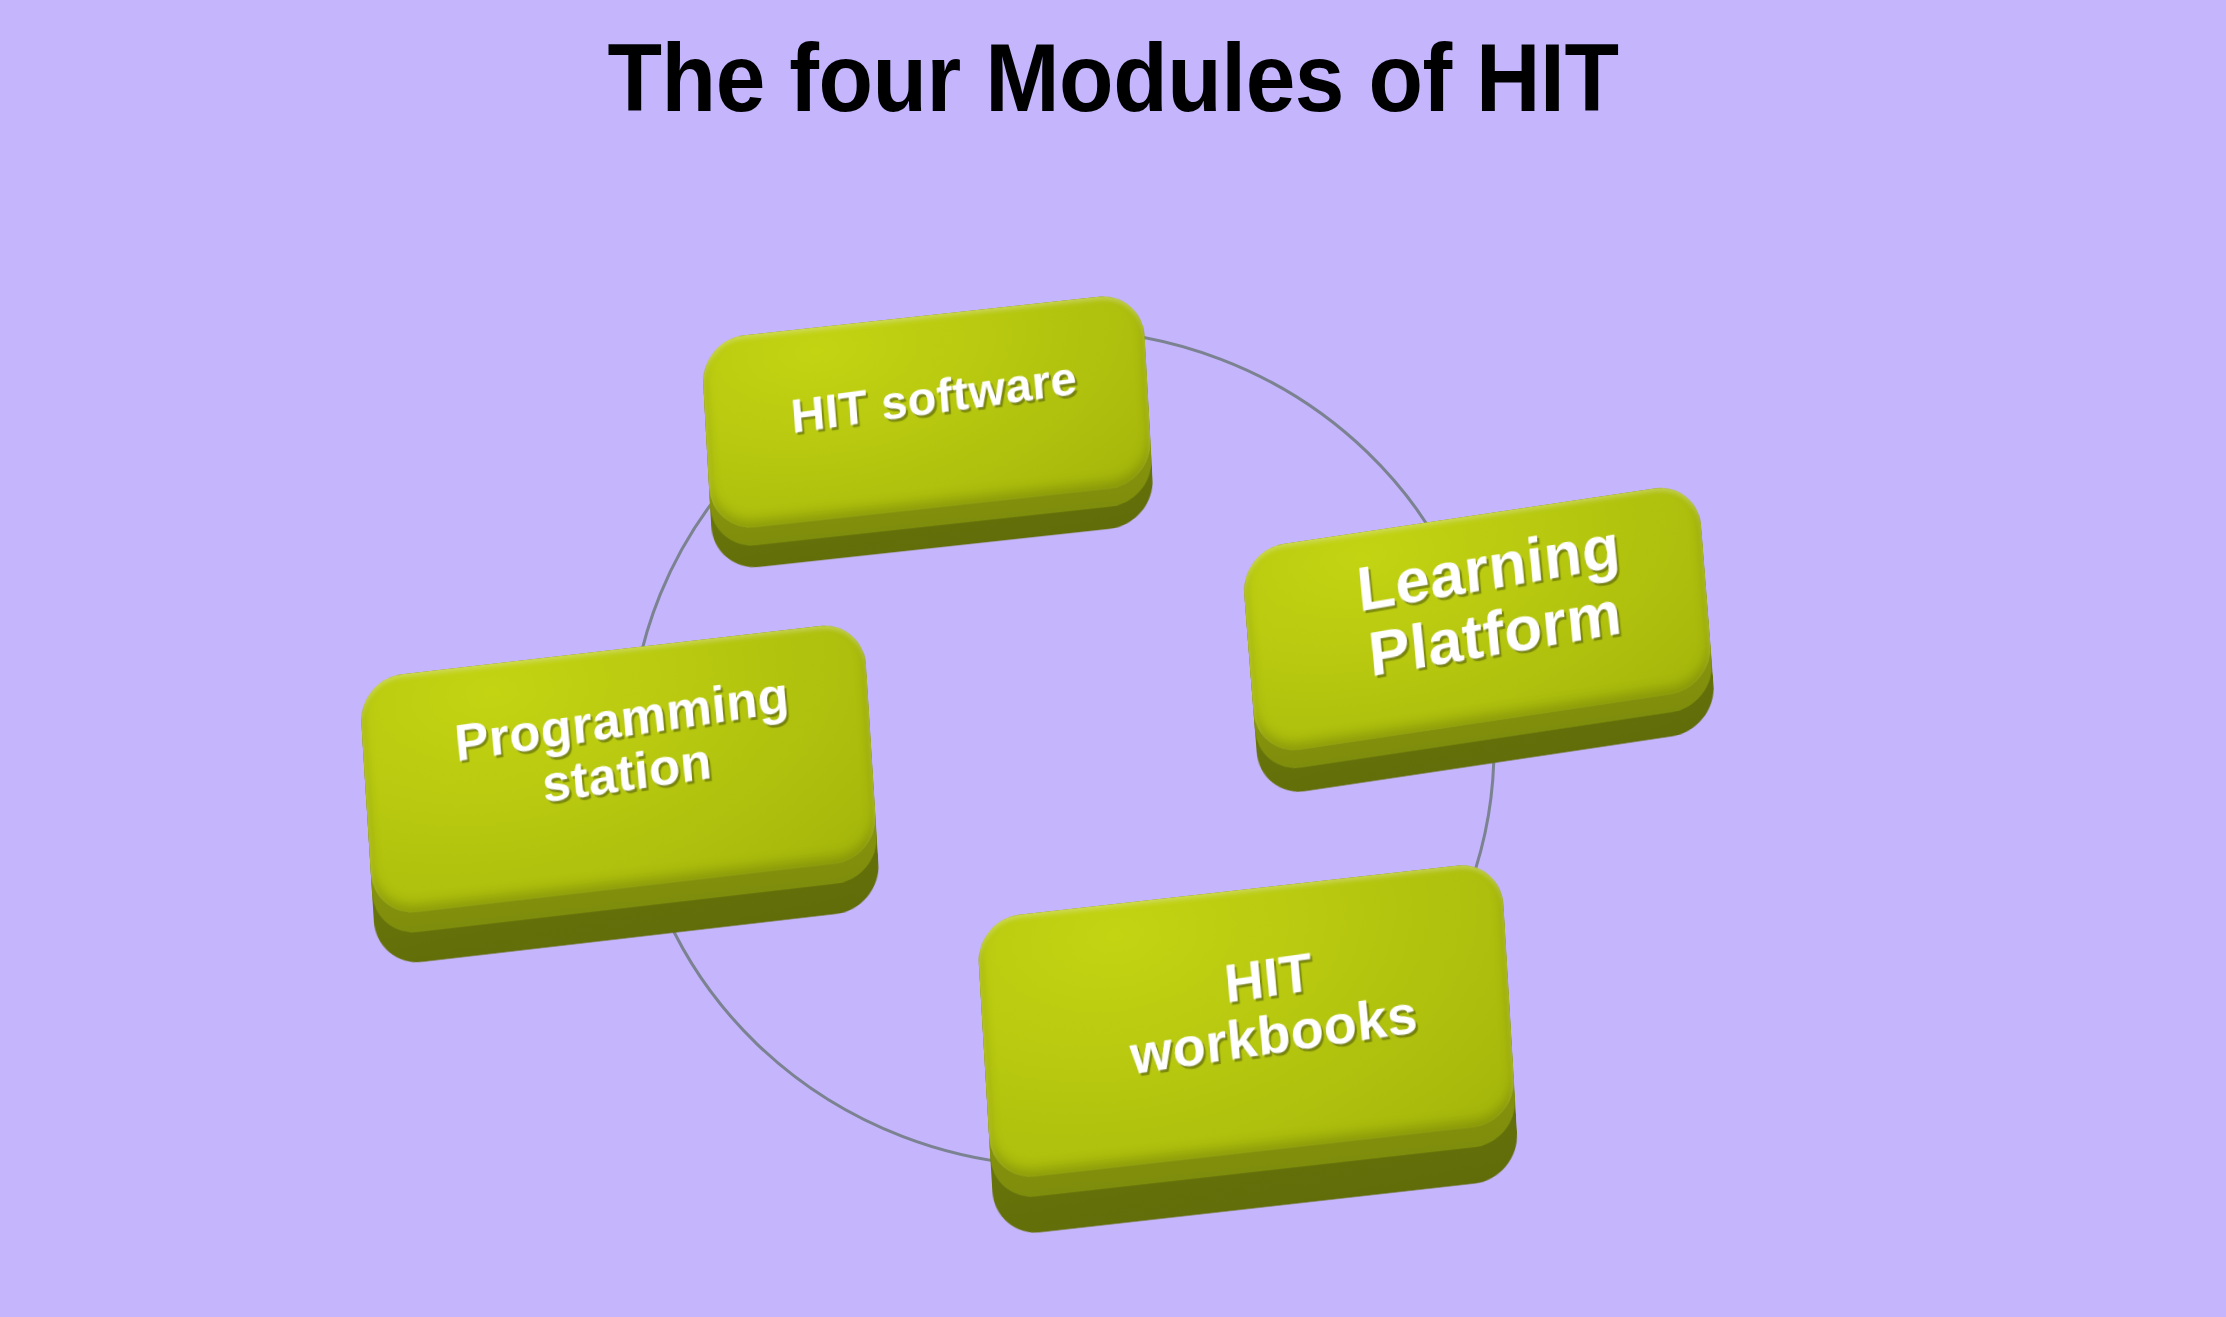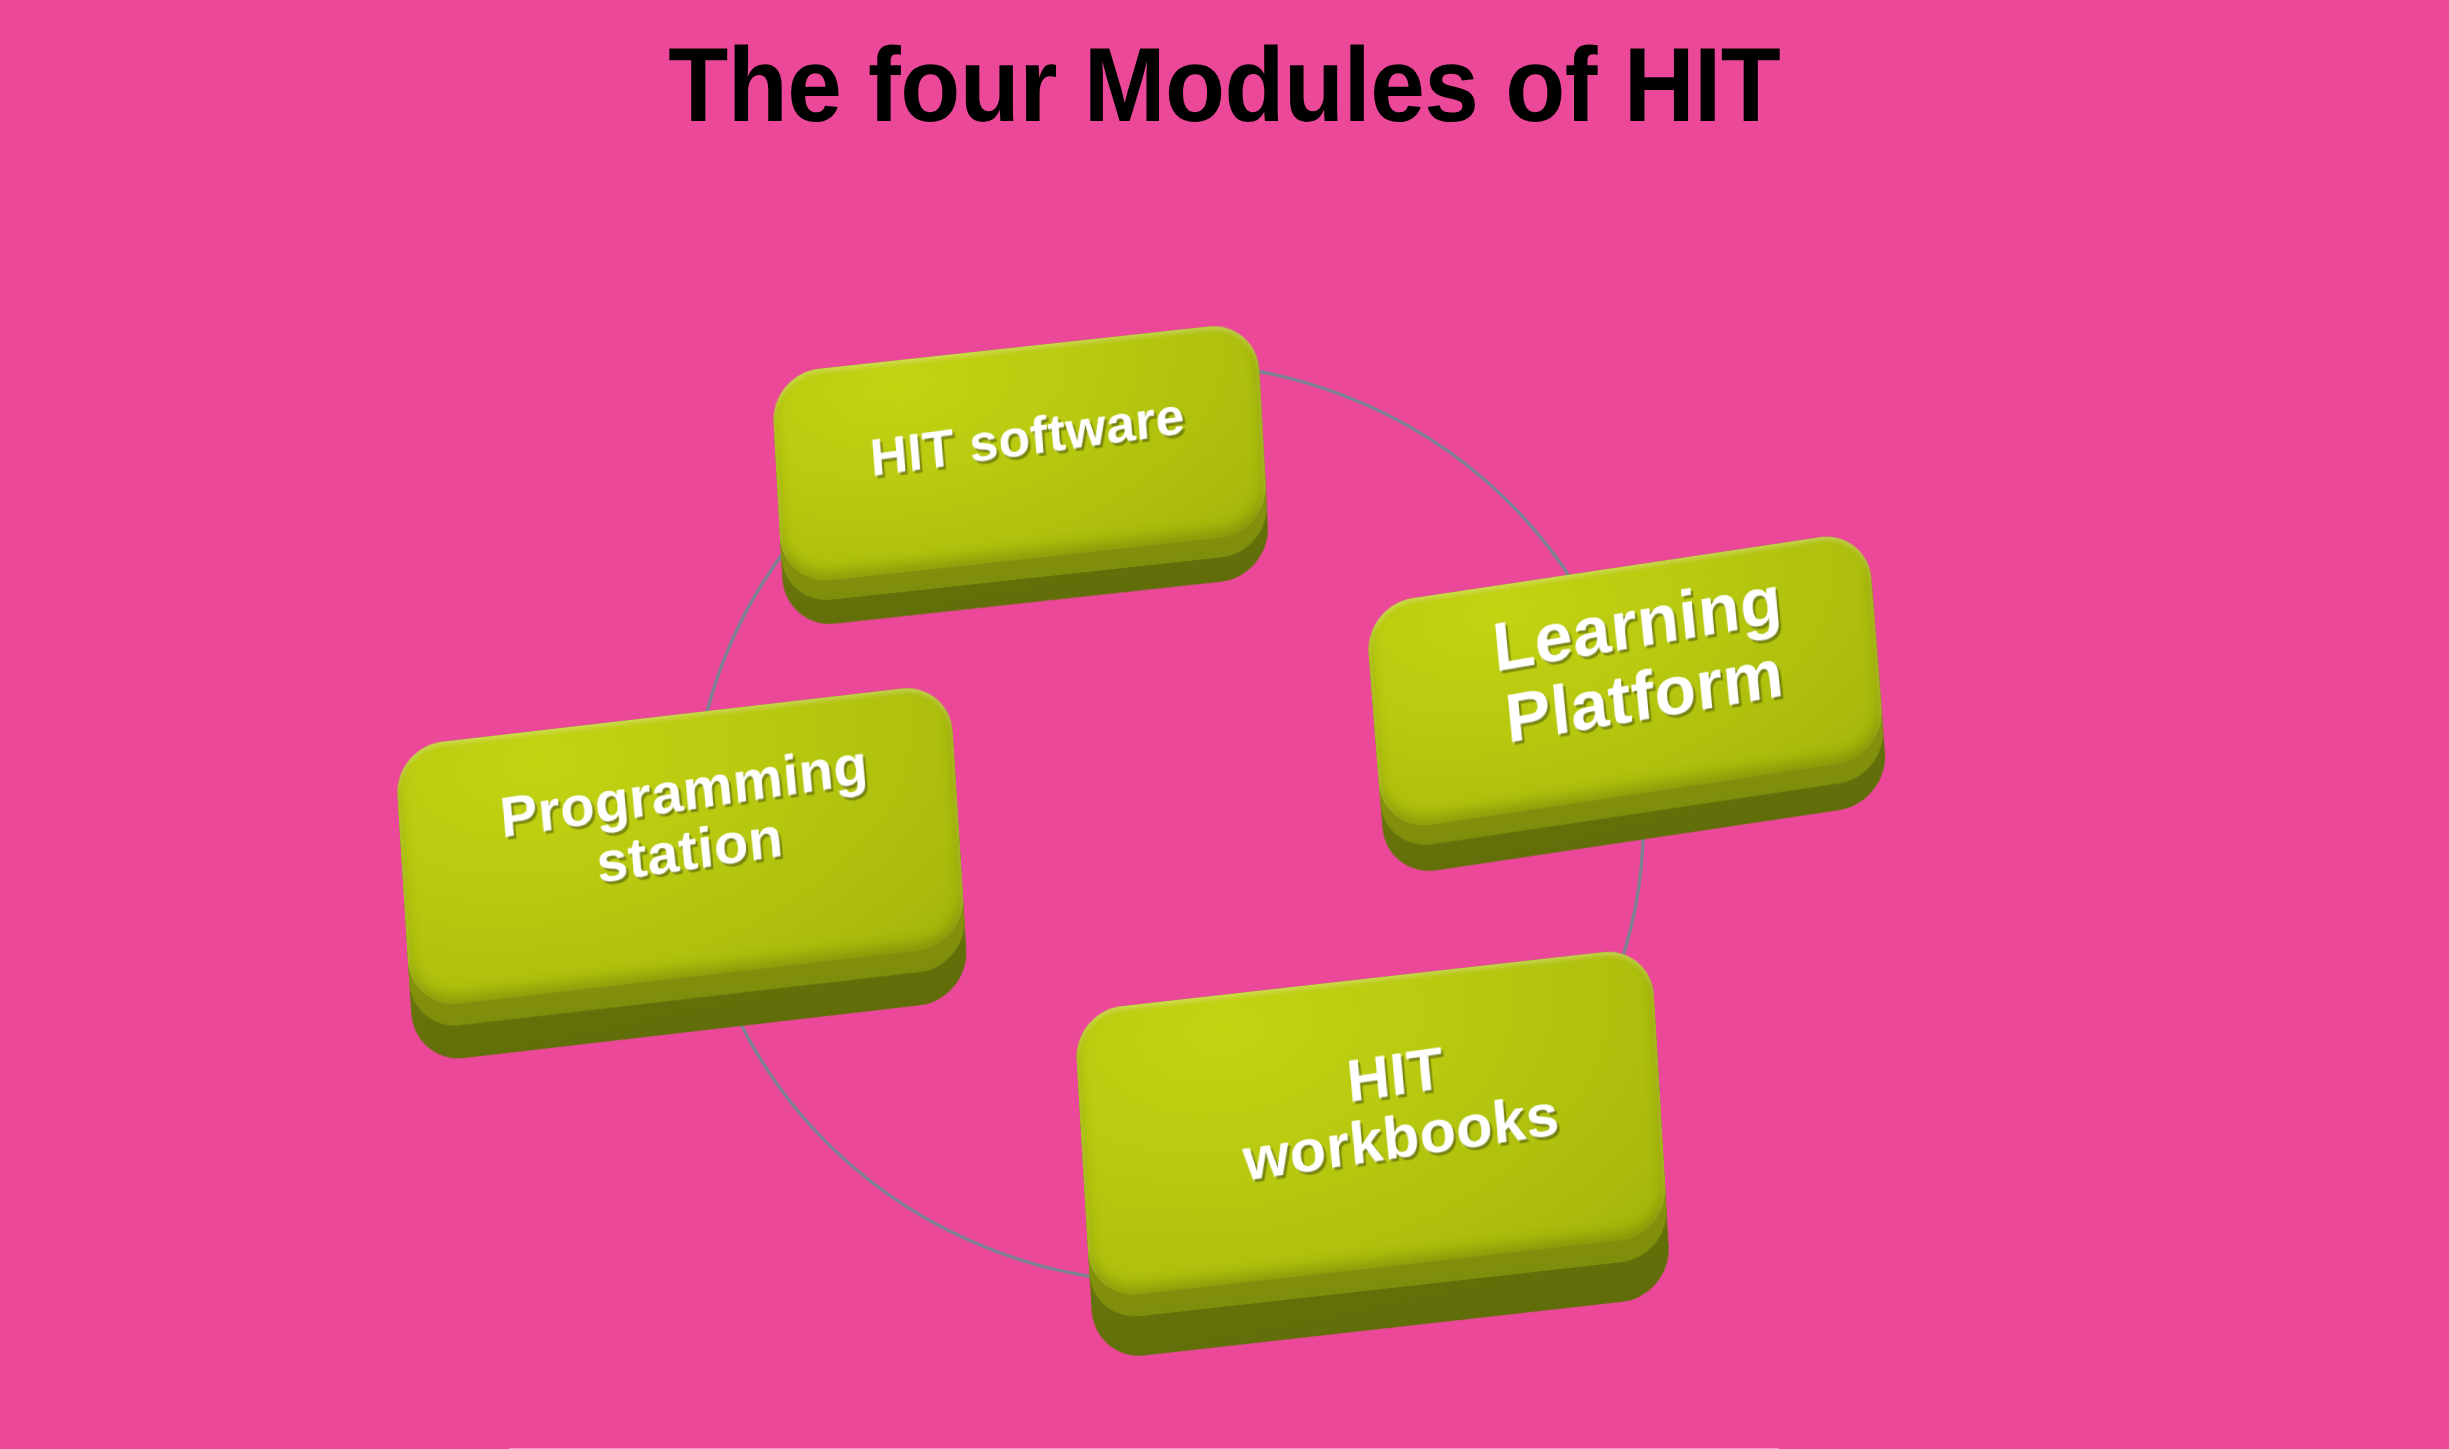--- a/index.html
+++ b/index.html
@@ -11,21 +11,21 @@
     width: 2226px;
     height: 1317px;
     overflow: hidden;
     font-family: "Liberation Sans", sans-serif;
     position: relative;
   }
 
   #slide {
     position: absolute;
     inset: 0;
-    background: #ec4899;
+    background: #c4b5fd;
   }
 
   
   .title {
     position: absolute;
     left: 0;
     top: 22px;
     width: 2226px;
     text-align: center;
     font-family: "Liberation Sans", sans-serif;

